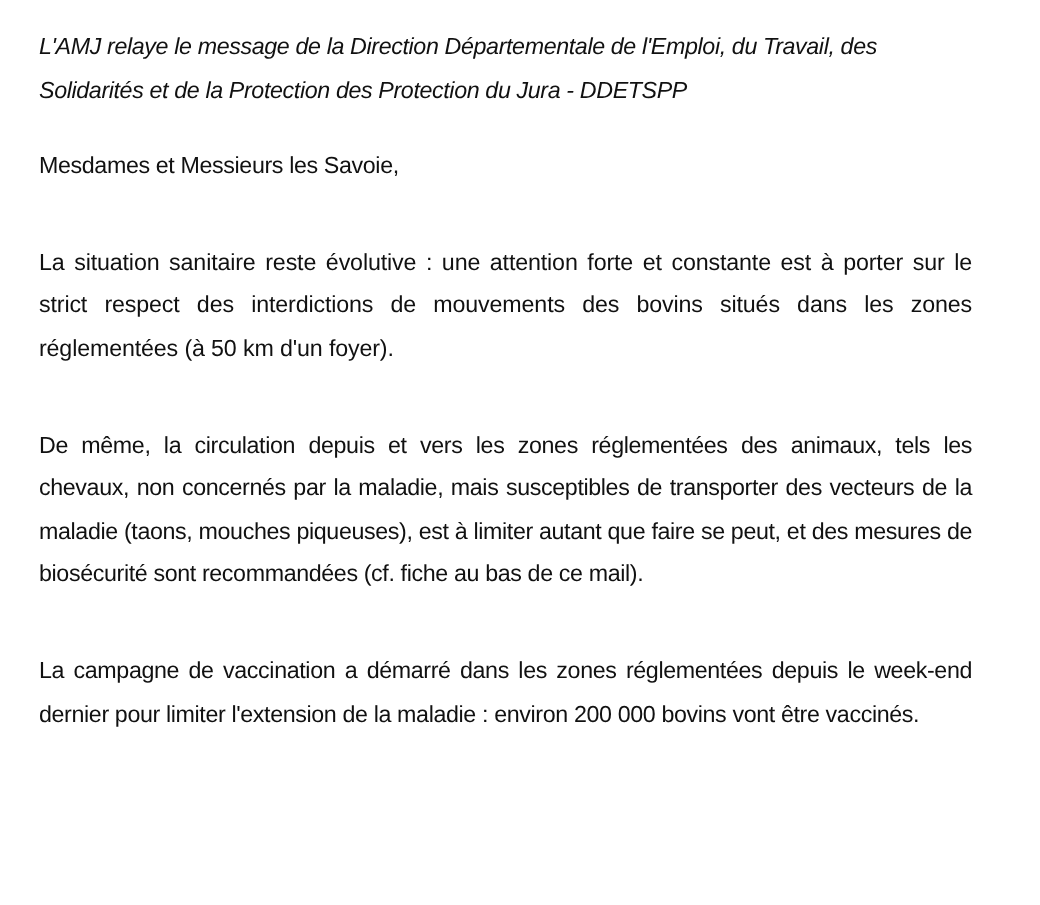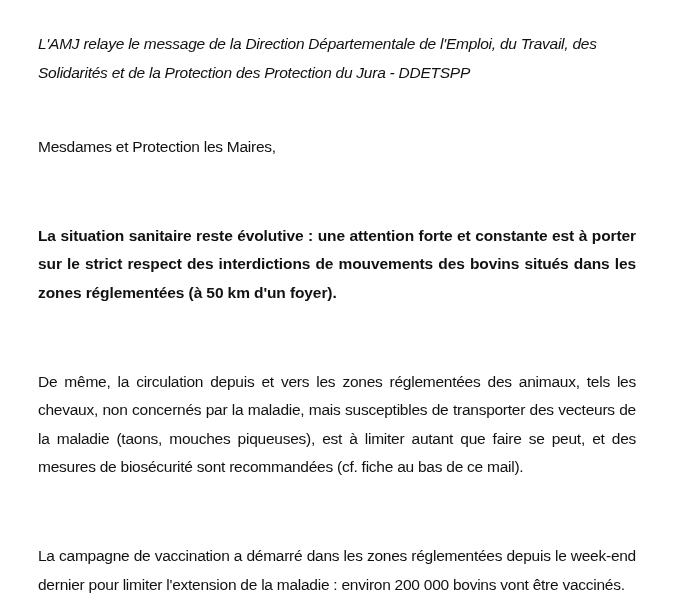--- a/index.html
+++ b/index.html
@@ -18,50 +18,50 @@
       left: 22px;
       top: 14px;
       width: 630px;
       font-family: "Liberation Sans", sans-serif;
       font-size: 15.5px;
       line-height: 28.6px;
       color: #111111;
       letter-spacing: -0.25px;
     }
     .para {
-      margin: 16px;
+      margin: 4px;
       text-align: justify;
       text-align-last: left;
     }
     .intro {
       font-style: italic;
       text-align: left;
     }
     .gap-small { height: 14px; }
     .gap { height: 28px; }
     .bold {
-      font-weight: bold;
+      font-weight: normal;
       letter-spacing: -0.1px;
     }
     .line-block { display: block; }
     .noj { text-align: left; }
   </style>
 </head>
 <body>
 
 <div class="doc">
 
   <p class="para intro">
     <span class="line-block">L'AMJ relaye le message de la Direction Départementale de l'Emploi, du Travail, des</span>
     <span class="line-block">Solidarités et de la Protection des Protection du Jura - DDETSPP</span>
   </p>
 
   <div class="gap-small"></div>
 
-  <p class="para noj">Mesdames et Protection les Maires,</p>
+  <p class="para noj">Mesdames et Messieurs les Savoie,</p>
 
   <div class="gap"></div>
 
   <p class="para bold">La situation sanitaire reste évolutive : une attention forte et constante est à porter sur le strict respect des interdictions de mouvements des bovins situés dans les zones réglementées (à 50 km d'un foyer).</p>
 
   <div class="gap"></div>
 
   <p class="para">De même, la circulation depuis et vers les zones réglementées des animaux, tels les chevaux, non concernés par la maladie, mais susceptibles de transporter des vecteurs de la maladie (taons, mouches piqueuses), est à limiter autant que faire se peut, et des mesures de biosécurité sont recommandées (cf. fiche au bas de ce mail).</p>
 
   <div class="gap"></div>

